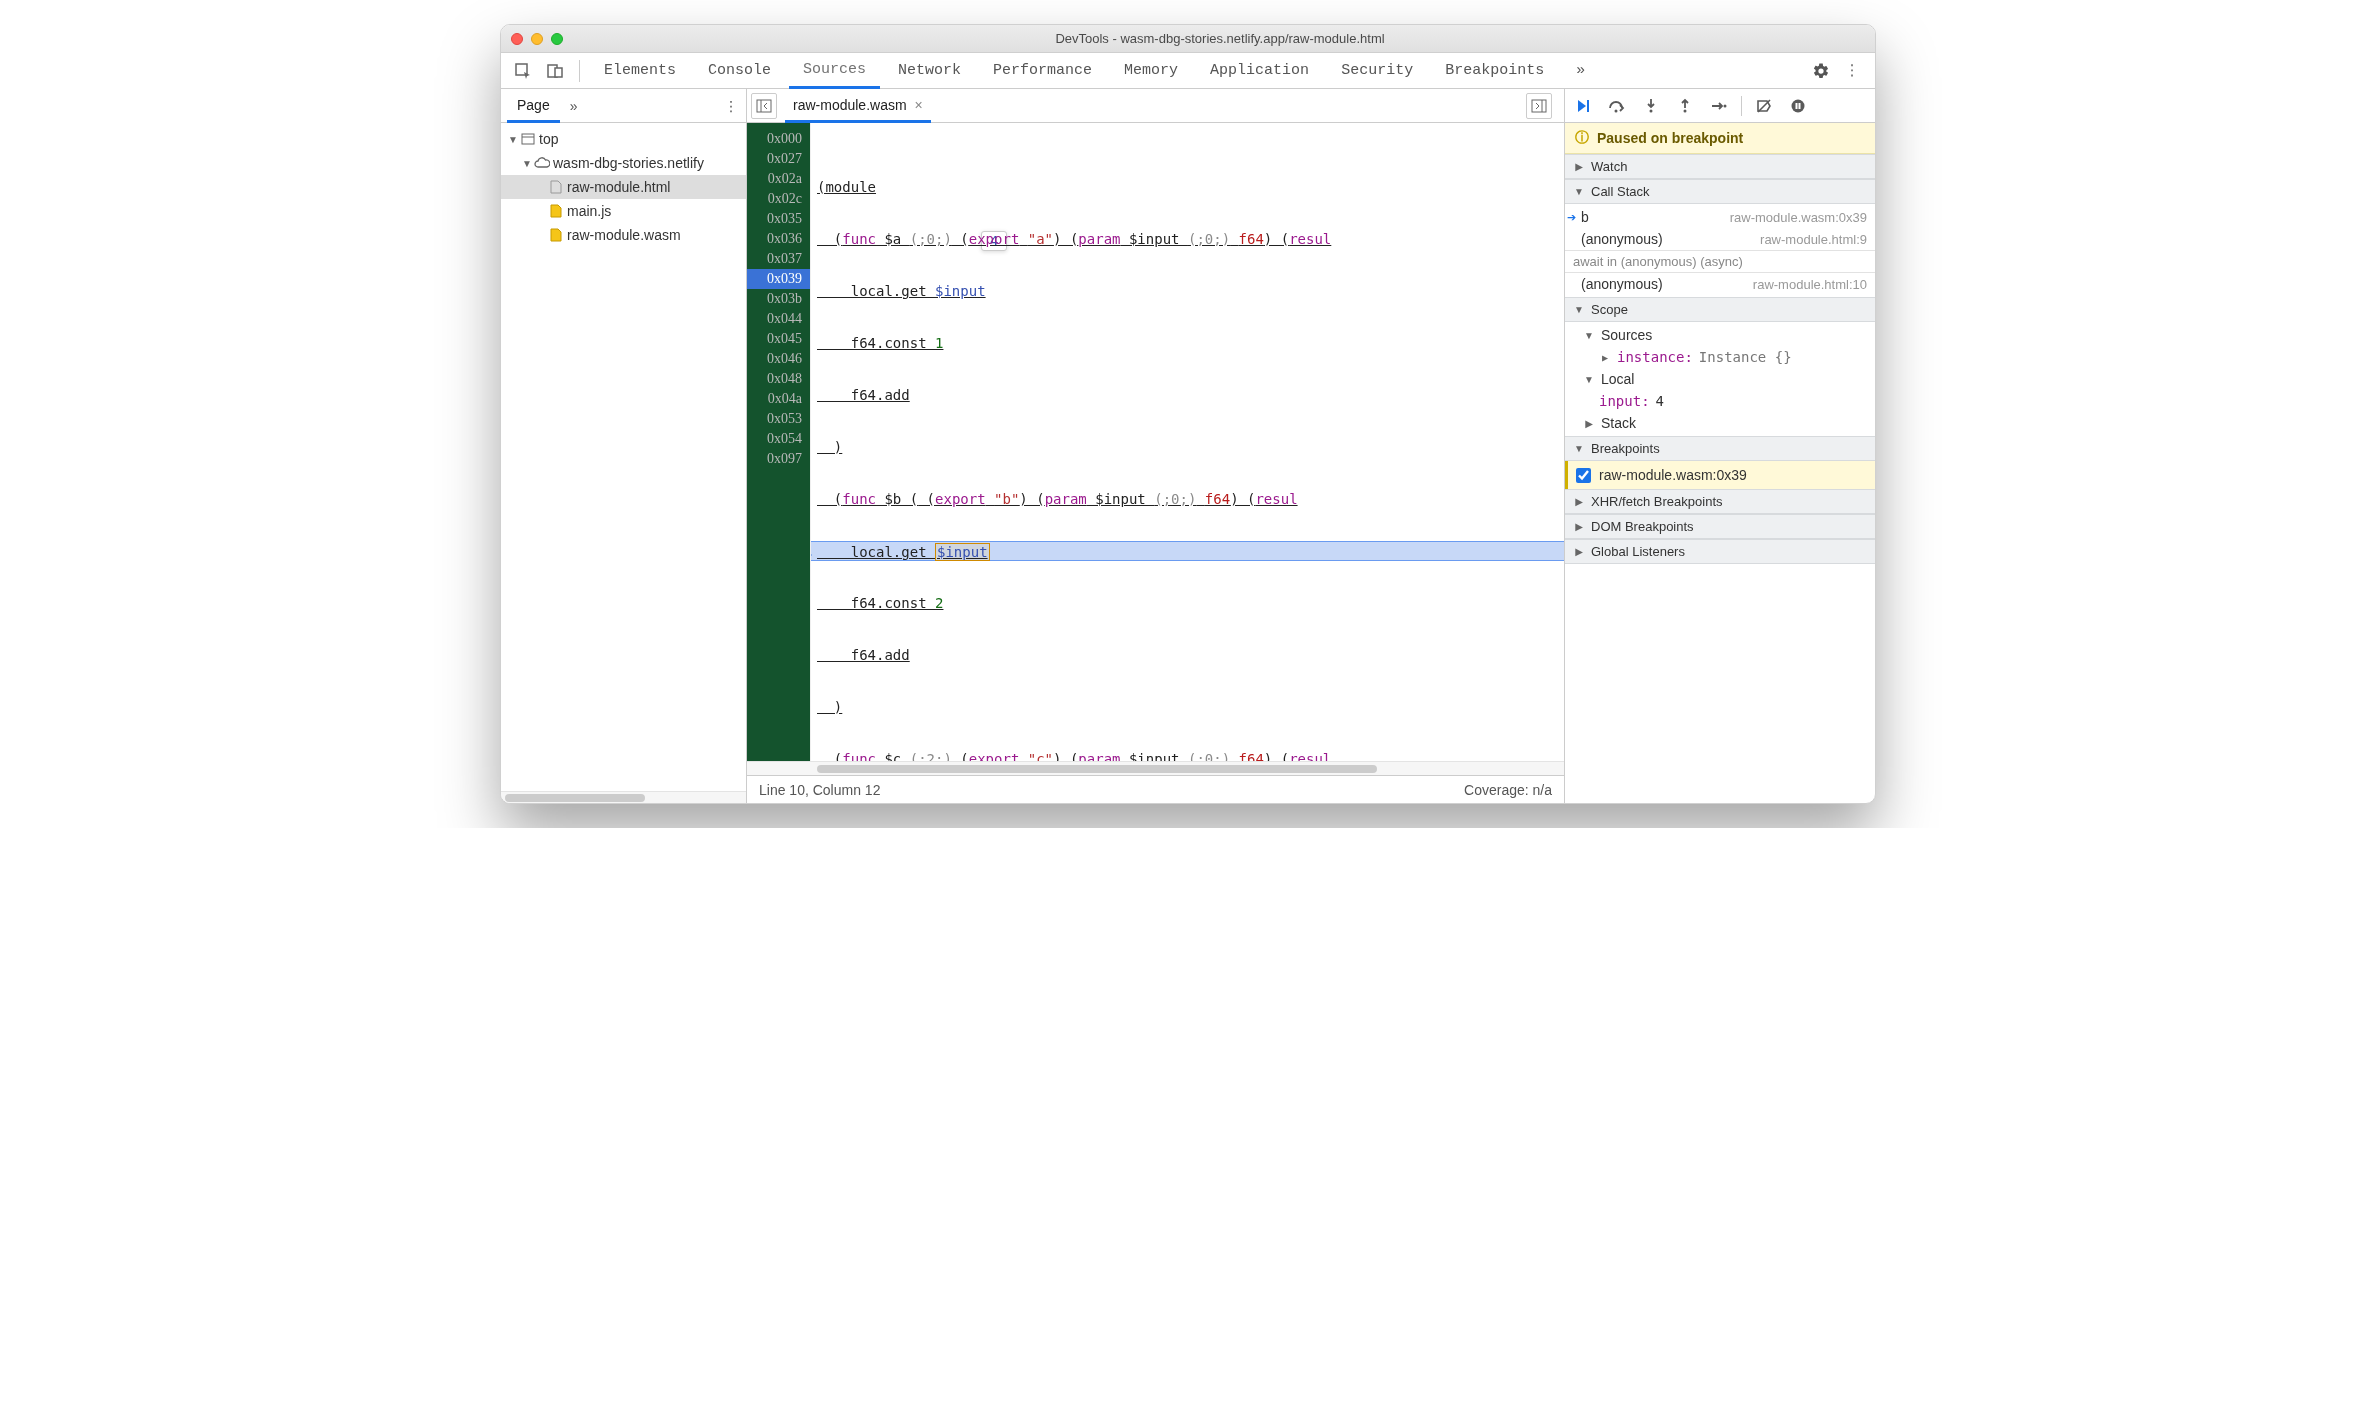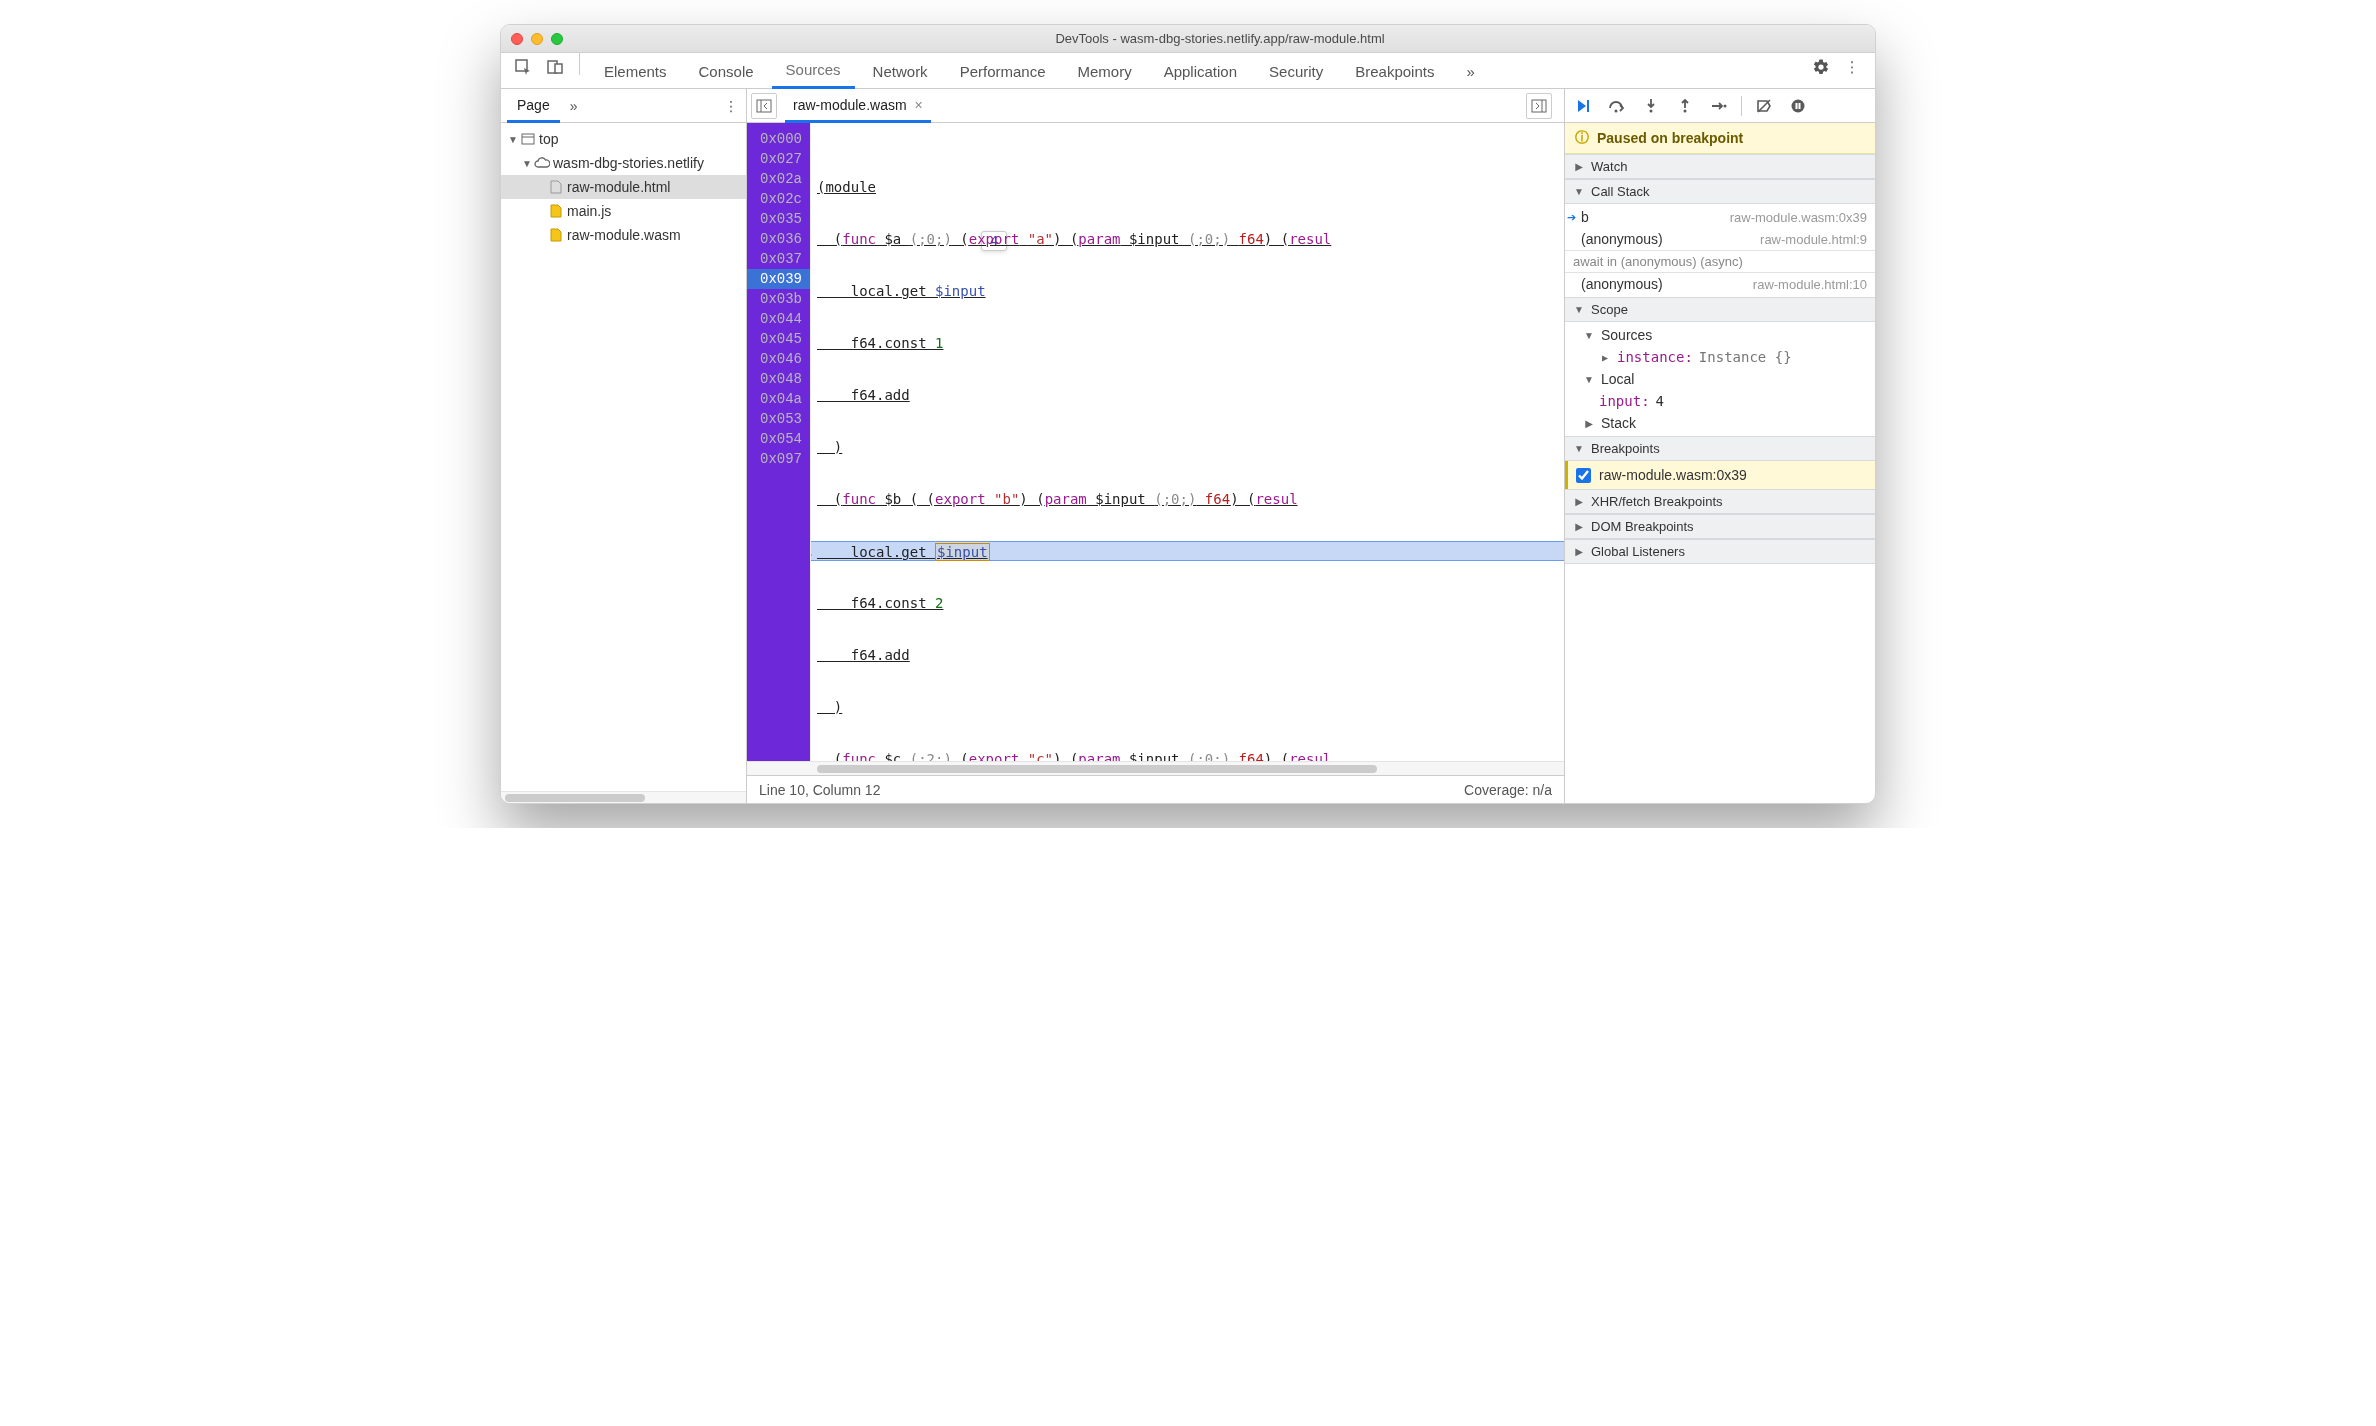--- a/index.html
+++ b/index.html
@@ -37,26 +37,27 @@
   .tl { width:12px;height:12px;border-radius:50%; }
   .tl.r{background:#ff5f57;border:1px solid #e24640;}
   .tl.y{background:#ffbd2e;border:1px solid #dfa023;}
   .tl.g{background:#28c940;border:1px solid #1dad2b;}
   .titlebar-title{flex:1;text-align:center;}
   
   .tabs {
     height: 36px;
     border-bottom: 1px solid #ccc;
     display: flex;
-    align-items: flex-start;
+    align-items: center;
     padding: 0 8px;
     gap: 4px;
     flex-shrink:0;
     font-size: 15px;
     color:#555;
+    font-family:Liberation Mono, monospace;
   }
   .tabs .icon-btn { width:28px;height:28px;display:flex;align-items:center;justify-content:center;color:#666;cursor:pointer;}
   .tabs .sep { width:1px;height:22px;background:#ccc;margin:0 6px;}
   .tabs .tab { padding:0 14px;height:36px;display:flex;align-items:center;cursor:pointer;}
   .tabs .tab.active { color:#737373;border-bottom:3px solid #1a73e8;margin-bottom:-1px;}
   .tabs .spacer{flex:1;}
   
   .main { flex:1; display:flex; min-height:0;}
   
   .sidebar {
@@ -88,21 +89,21 @@
   .sb-scroll{height:12px;background:#f6f6f6;border-top:1px solid #e4e4e4;position:relative;}
   .sb-scroll::after{content:"";position:absolute;left:4px;top:2px;height:8px;width:140px;background:#ccc;border-radius:4px;}
   
   .center{flex:1;display:flex;flex-direction:column;min-width:0;border-right:1px solid #ccc;}
   .editor-tabs{height:34px;border-bottom:1px solid #ccc;display:flex;align-items:center;padding:0 4px;font-size:14px;}
   .editor-tabs .icon-btn{width:26px;height:26px;display:flex;align-items:center;justify-content:center;color:#666;cursor:pointer;border:1px solid #ccc;border-radius:2px;margin-right:8px;}
   .etab{height:34px;display:flex;align-items:center;gap:8px;padding:0 8px;border-bottom:3px solid #1a73e8;margin-bottom:-1px;color:#222;cursor:pointer;}
   .etab .close{color:#888;}
   .editor-tabs .spacer{flex:1;}
   .editor-body{flex:1;display:flex;min-height:0;position:relative;overflow:hidden;}
-  .gutter{width:64px;background:#6d28d9;border-right:1px solid #efefef;font-family:Liberation Mono, monospace;font-size:14px;color:#b8b8b8;padding-top:6px;flex-shrink:0;}
+  .gutter{width:64px;background:#14532d;border-right:1px solid #efefef;font-family:Liberation Serif, serif;font-size:14px;color:#b8b8b8;padding-top:6px;flex-shrink:0;}
   .gline{height:20px;line-height:20px;text-align:right;padding-right:8px;}
   .gline.hl{background:#3a72d6;color:#fff;}
   .code{flex:1;font-family:Menlo,Consolas,monospace;font-size:14px;color:#222;padding-top:6px;overflow:hidden;white-space:pre;position:relative;}
   .cline{height:20px;line-height:20px;padding-left:6px;position:relative;text-decoration:underline;}
   .cline.hl{background:#c7d8f7;border-top:1px solid #6a9bf0;border-bottom:1px solid #6a9bf0;}
   .kw{color:#9b1a8e;}
   .str{color:#b53030;}
   .num{color:#156d15;}
   .ty{color:#b91c1c;}
   .var{color:#3550b0;}

